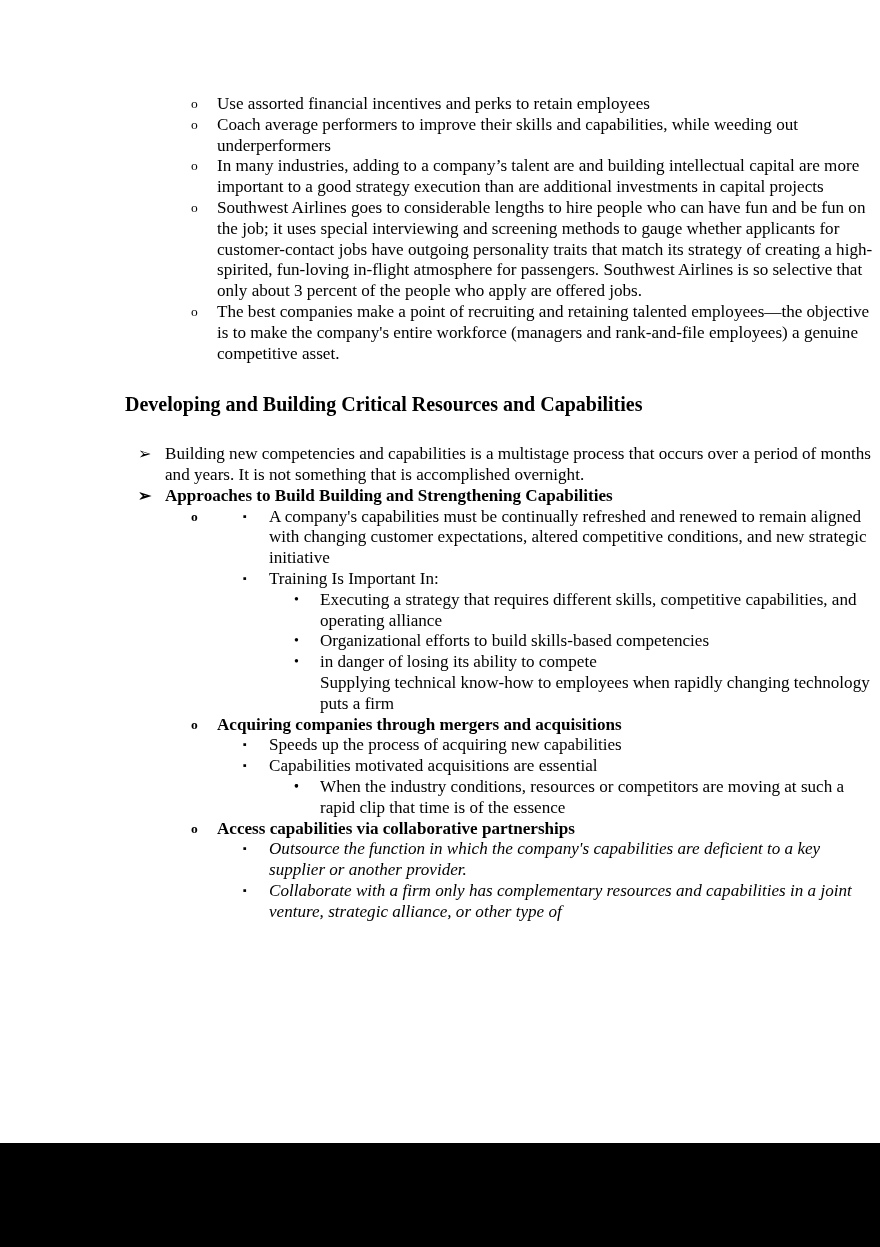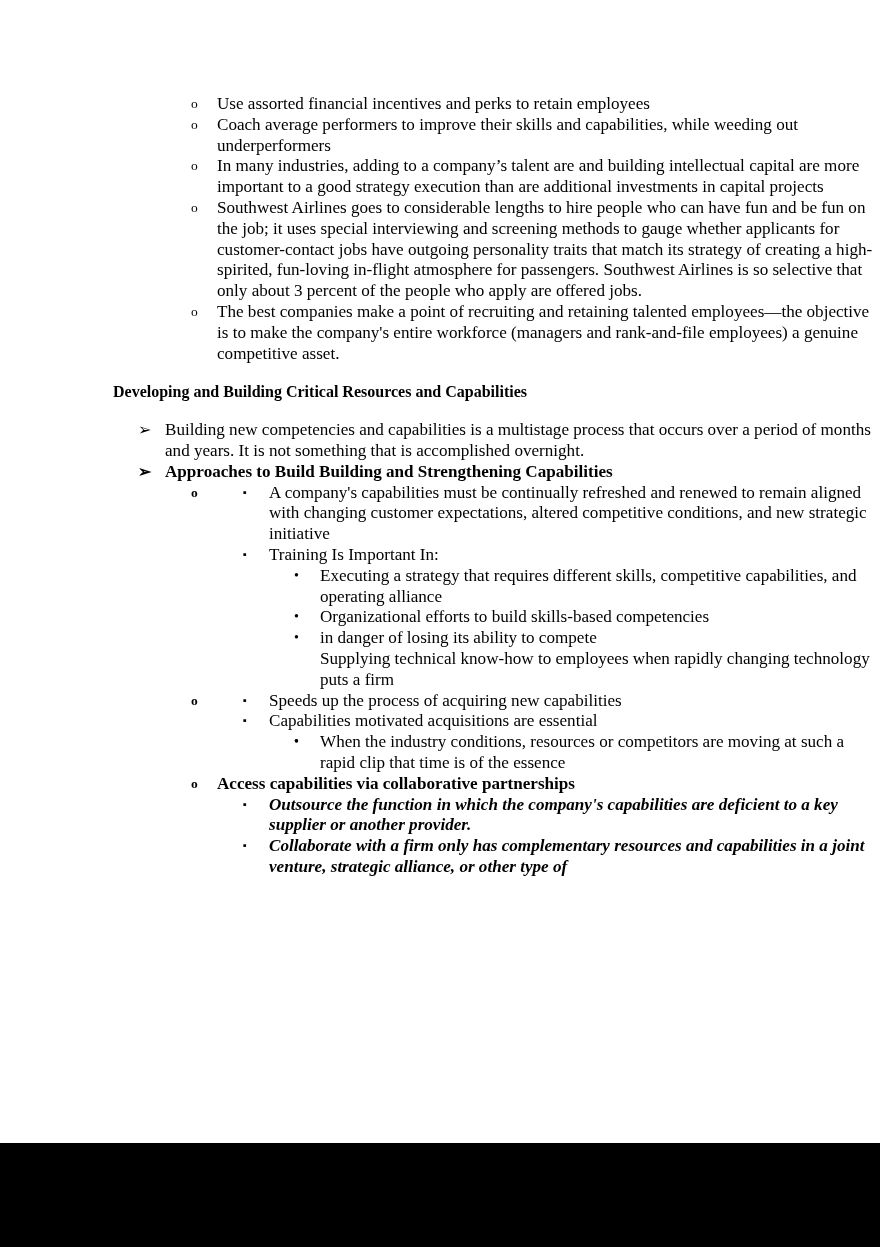--- a/index.html
+++ b/index.html
@@ -68,27 +68,27 @@
   
   .lvl-sq > li.item          { padding-left: 269px; }
   .lvl-sq > li.item > .marker{ left: 243px; font-size: 11px; top: -1px; }
 
   
   .lvl-dot > li.item          { padding-left: 320px; }
   .lvl-dot > li.item > .marker{ left: 294px; font-size: 14px; }
 
   
   .b  { font-weight: bold; }
-  .i  { font-style: italic; font-weight: bold; }
+  .i  { font-style: italic; }
 
   .section-heading {
     font-weight: bold;
-    font-size: 16px;
+    font-size: 20px;
     line-height: 20.8px;
-    margin: 0;
+    margin: 12px;
     padding-left: 113px;
   }
 
   .sp-before-heading { height: 18px; }
   .sp-after-heading  { height: 17px; }
 
   .footer-bar {
     position: absolute;
     left: 0;
     top: 1143px;
@@ -173,20 +173,21 @@
       <li class="item">
         <span class="marker">•</span>
         <span class="txt">in danger of losing its ability to compete</span>
         <span class="txt">Supplying technical know-how to employees when rapidly changing technology puts a firm</span>
       </li>
     </ul>
 
     <ul class="lvl lvl-o2">
       <li class="item">
         <span class="marker">o</span>
+        <span class="txt b">Acquiring companies through mergers and acquisitions</span>
       </li>
     </ul>
     <ul class="lvl lvl-sq">
       <li class="item">
         <span class="marker">▪</span>
         <span class="txt">Speeds up the process of acquiring new capabilities</span>
       </li>
       <li class="item">
         <span class="marker">▪</span>
         <span class="txt">Capabilities motivated acquisitions are essential</span>

